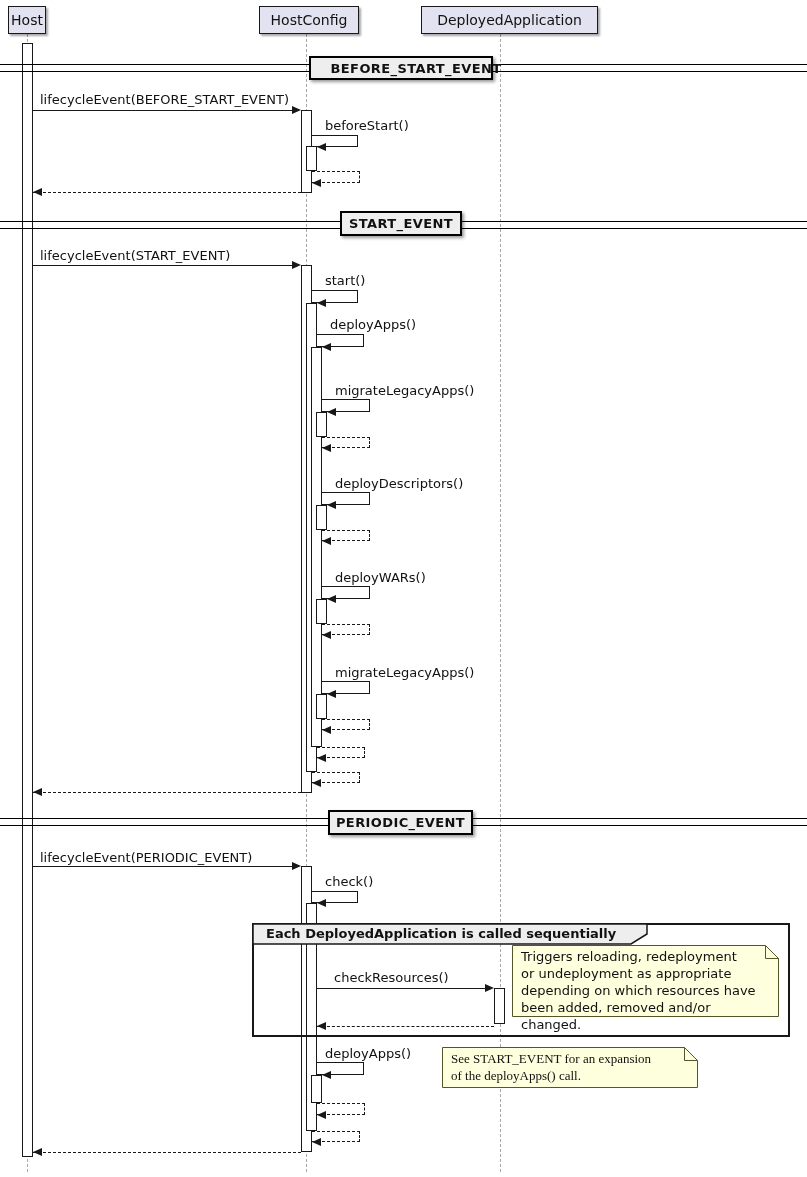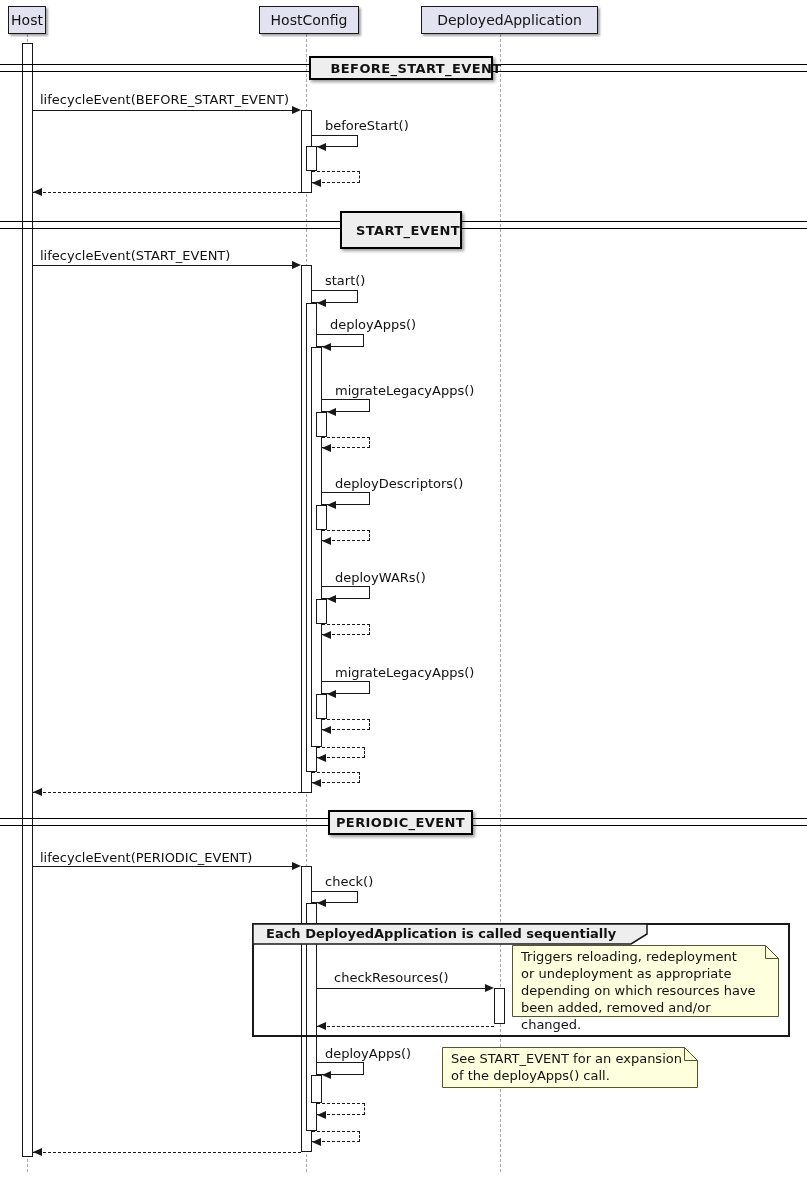--- a/index.html
+++ b/index.html
@@ -124,21 +124,21 @@
   </div>
 
   <div class="divline" style="top:64px;"></div>
   <div class="divline" style="top:71px;"></div>
   <div class="divbox" style="left:309px;top:56px;width:184px;height:24px;padding-left:30px;">
     <span>BEFORE_START_EVENT</span>
   </div>
 
   <div class="divline" style="top:221px;"></div>
   <div class="divline" style="top:228px;"></div>
-  <div class="divbox" style="left:340px;top:211px;width:122px;height:38px;justify-content:flex-end;">
+  <div class="divbox" style="left:340px;top:211px;width:122px;height:25px;">
     <span>START_EVENT</span>
   </div>
 
   <div class="divline" style="top:818px;"></div>
   <div class="divline" style="top:825px;"></div>
   <div class="divbox" style="left:328px;top:810px;width:145px;height:25px;">
     <span>PERIODIC_EVENT</span>
   </div>
 
   <div class="frame" style="left:252px;top:923px;width:538px;height:114px;"></div>
@@ -153,21 +153,21 @@
   </svg>
   <div class="note-text" style="left:521px;top:948px;width:245px;">Triggers reloading, redeployment
 or undeployment as appropriate
 depending on which resources have
 been added, removed and/or changed.</div>
 
   <svg class="note-shape" style="left:442px;top:1047px;" width="256" height="41" viewBox="0 0 256 41">
     <path class="body" d="M0.5,0.5 L242.5,0.5 L255.5,13.5 L255.5,40.5 L0.5,40.5 Z"></path>
     <path class="fold" d="M242.5,0.5 L242.5,13.5 L255.5,13.5"></path>
   </svg>
-  <div class="note-text" style="left:451px;top:1050px;width:240px;">See START_EVENT for an expansion
+  <div class="note-text" style="left:451px;top:1050px;width:240px;font-family:Liberation Serif, serif;">See START_EVENT for an expansion
 of the deployApps() call.</div>
 
   <div class="mlabel" style="left:40px;top:92px;">lifecycleEvent(BEFORE_START_EVENT)</div>
   <div class="mlabel" style="left:325px;top:118px;">beforeStart()</div>
   <div class="mlabel" style="left:40px;top:248px;">lifecycleEvent(START_EVENT)</div>
   <div class="mlabel" style="left:325px;top:273px;">start()</div>
   <div class="mlabel" style="left:330px;top:317px;">deployApps()</div>
   <div class="mlabel" style="left:335px;top:383px;">migrateLegacyApps()</div>
   <div class="mlabel" style="left:335px;top:476px;">deployDescriptors()</div>
   <div class="mlabel" style="left:335px;top:570px;">deployWARs()</div>

